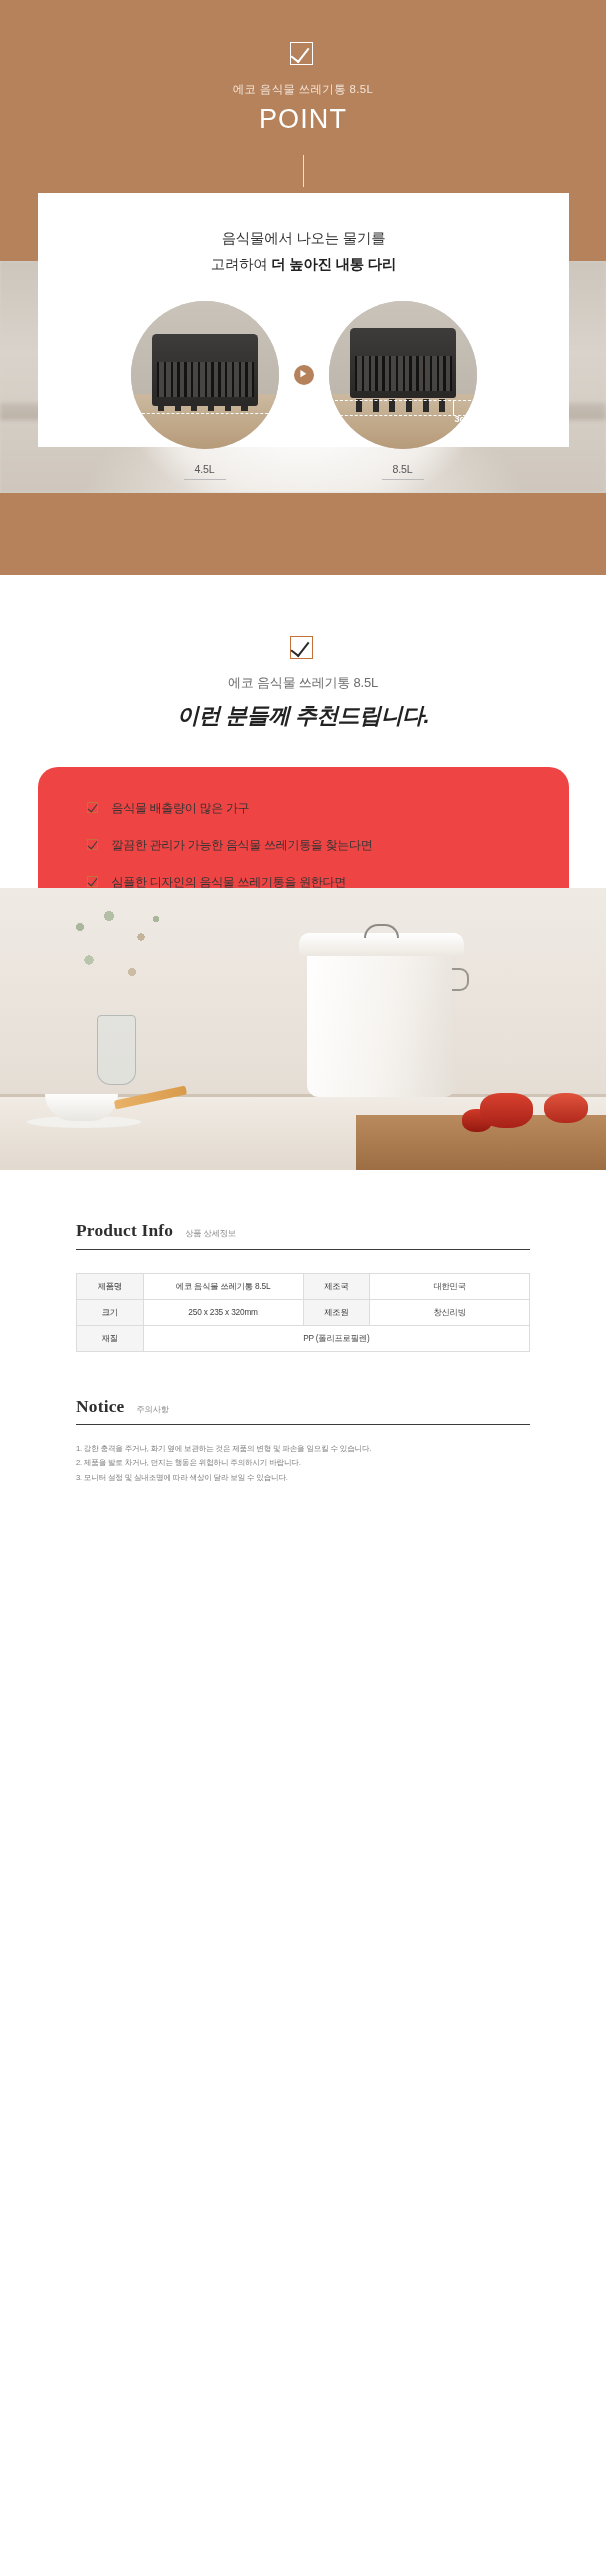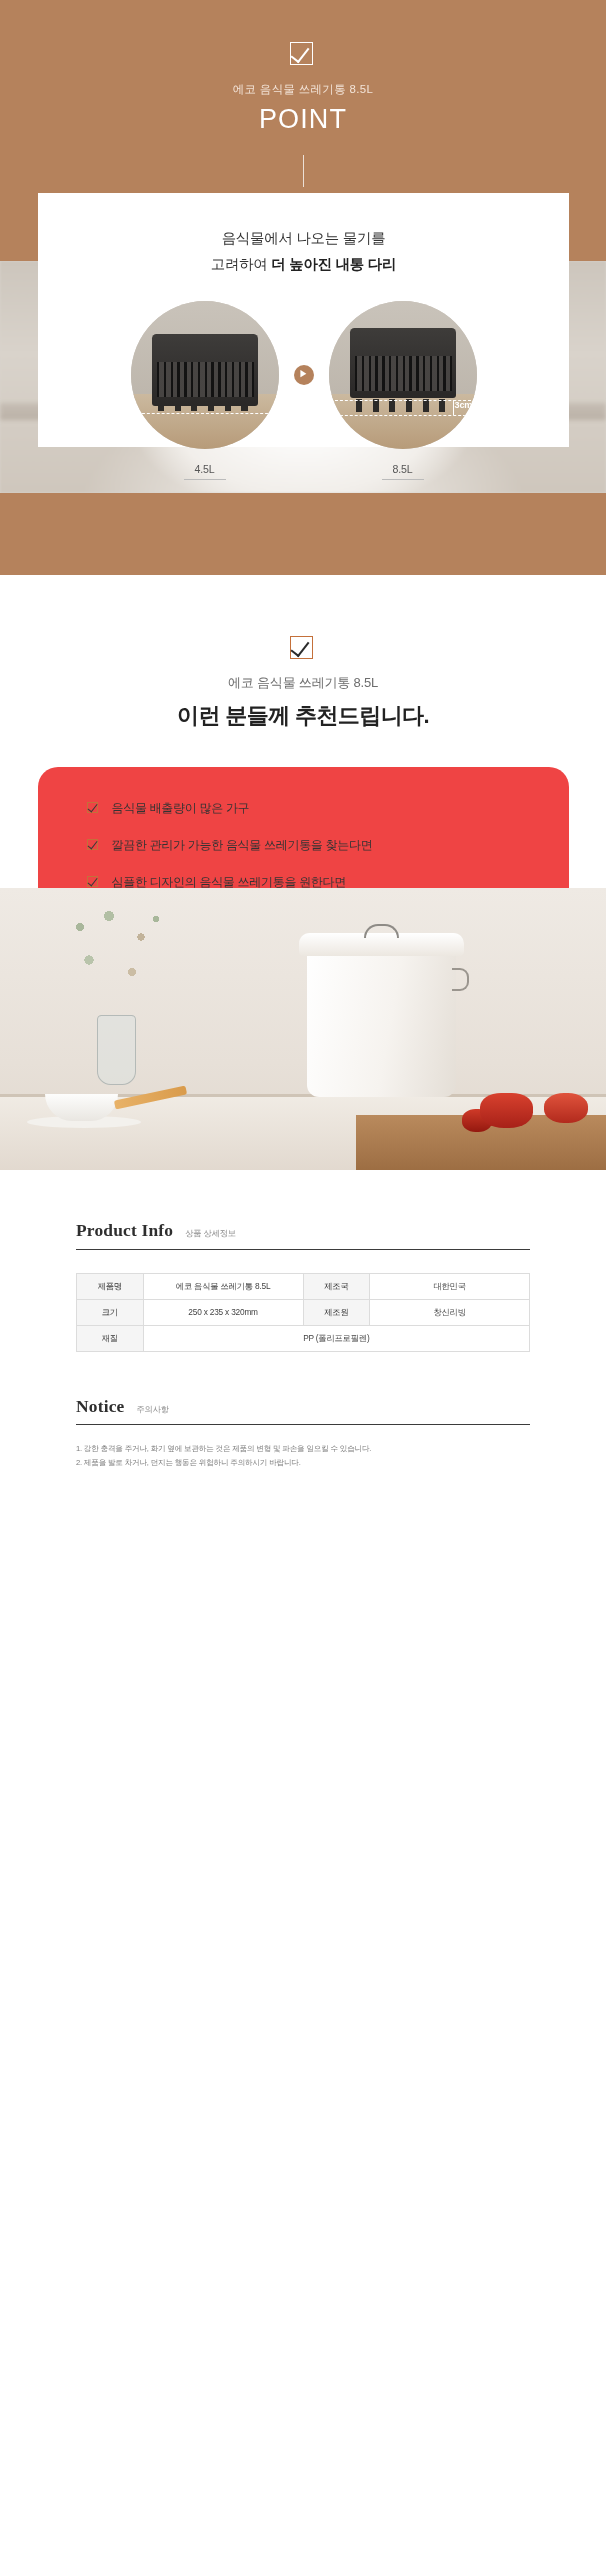--- a/index.html
+++ b/index.html
@@ -184,21 +184,21 @@
   .dash-line {
     position: absolute;
     left: 6px; right: 6px;
     border-top: 1.5px dashed #ffffff;
   }
   .dash-a { top: 112px; }
   .dash-b1 { top: 99px; }
   .dash-b2 { top: 114px; }
   .measure-label {
     position: absolute;
-    right: 4.5px; top: 99px;
+    right: 4.5px; top: 113px;
     color: #ffffff;
     font-size: 9px;
     font-weight: bold;
     letter-spacing: -0.2px;
     margin-left: 32px;
   }
   .measure-arrow {
     position: absolute;
     right: 23px; top: 99px;
     width: 0.8px; height: 15px;
@@ -247,20 +247,21 @@
     color: #6d6d6d;
     letter-spacing: -0.2px;
     margin-top: 12px;
   }
   .rec-title {
     font-size: 22px;
     font-weight: bold;
     color: #222222;
     letter-spacing: -0.6px;
     margin-top: 9px;
+    font-style: italic;
   }
   .rec-box {
     margin: 36px auto 0;
     width: 531px;
     background: #ef4444;
     border-radius: 20px;
     padding: 33px 0 39px 49px;
     text-align: left;
   }
   .rec-row {
@@ -610,17 +611,18 @@
   </div>
 
   <div class="notice-section">
     <div class="section-head">
       <h2>Notice</h2>
       <span>주의사항</span>
     </div>
     <ul class="notice-list">
       <li>1. 강한 충격을 주거나, 화기 옆에 보관하는 것은 제품의 변형 및 파손을 일으킬 수 있습니다.</li>
       <li>2. 제품을 발로 차거나, 던지는 행동은 위험하니 주의하시기 바랍니다.</li>
+      <li>3. 모니터 설정 및 실내조명에 따라 색상이 달라 보일 수 있습니다.</li>
     </ul>
   </div>
 
 </div>
 
 
 </body></html>

